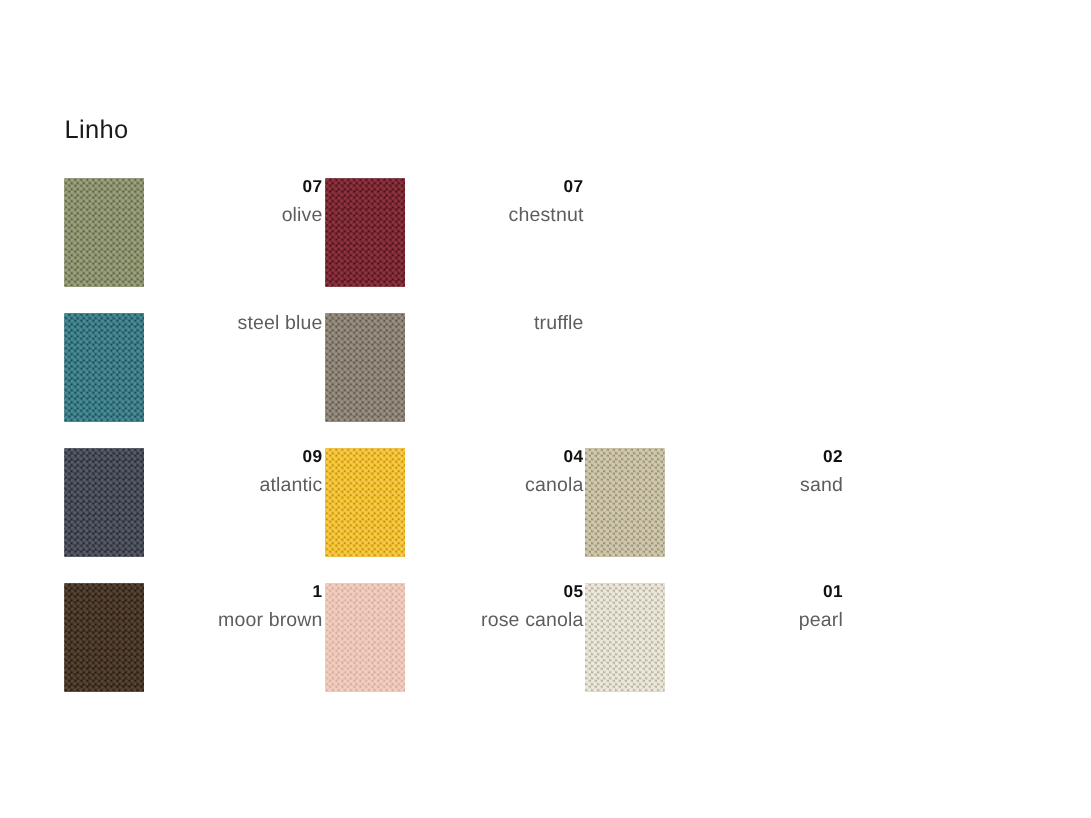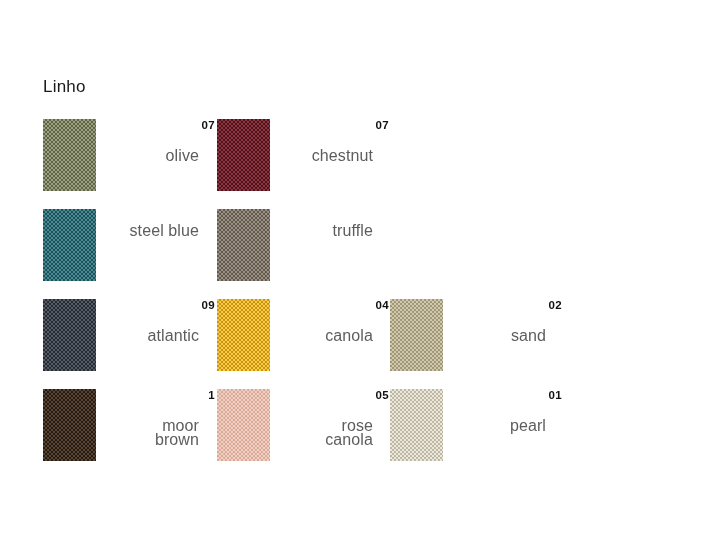--- a/index.html
+++ b/index.html
@@ -79,26 +79,26 @@
   .swatch-code {
     font-size: 11.5px;
     font-weight: 700;
     color: #111111;
     letter-spacing: 0.3px;
     line-height: 15px;
     margin: 0 0 3px 0;
   }
 
   .swatch-name {
-    font-size: 16px;
+    font-size: 13px;
     font-weight: 400;
     color: #5d5d5d;
     letter-spacing: 0.1px;
     line-height: 14px;
-    margin: 16px;
+    margin: 0;
   }
 </style>
 </head>
 <body>
 
 <div class="page">
 
   <div class="collection-title">Linho</div>
 
   <div class="swatch-grid">

